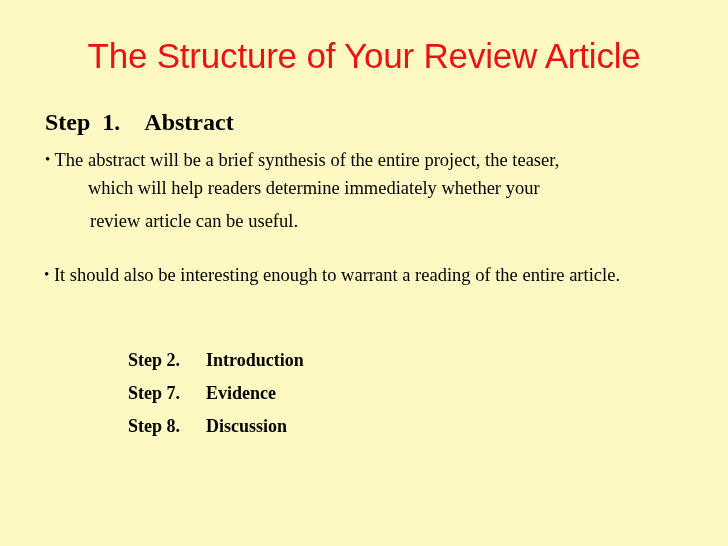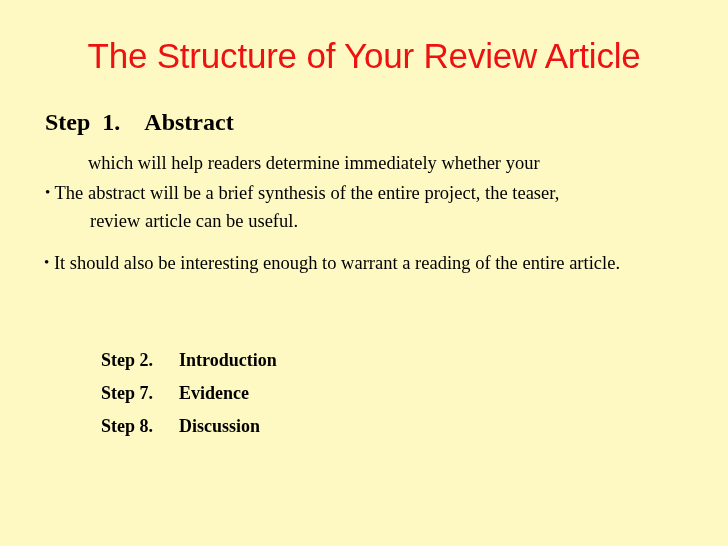--- a/index.html
+++ b/index.html
@@ -83,21 +83,21 @@
     margin-left: 43px;
     line-height: 33px;
   }
   .bullet-one .line-3 {
     margin-left: 45px;
     line-height: 32px;
   }
 
   .bullet-two {
     left: 44px;
-    top: 252px;
+    top: 264px;
     width: 650px;
     font-size: 18.5px;
     line-height: 21px;
     text-indent: -20px;
     padding-left: 20px;
   }
 
   .dot {
     font-size: 15px;
     vertical-align: 1.5px;
@@ -113,36 +113,37 @@
 
   .step-row {
     height: 33px;
     line-height: 33px;
     white-space: pre;
   }
 
   .step-row .step-num {
     display: inline-block;
     width: 78px;
+    margin-left: 27px;
   }
 </style>
 </head>
 <body>
 
 <div class="slide">
 
   <div class="slide-title">The Structure of Your Review Article</div>
 
   <div class="body-area">
 
     <div class="step-heading">Step  1. Abstract</div>
 
     <div class="bullet-block bullet-one">
+      <span class="line line-1"><span class="dot">•</span> <span>The abstract will be a brief synthesis of the entire project, the teaser,</span></span>
       <span class="line line-2">which will help readers determine immediately whether your</span>
-      <span class="line line-1"><span class="dot">•</span> <span>The abstract will be a brief synthesis of the entire project, the teaser,</span></span>
       <span class="line line-3">review article can be useful.</span>
     </div>
 
     <div class="bullet-block bullet-two">
       <span class="dot">•</span>
       <span>It should also be interesting enough to warrant a reading of the entire article.</span>
     </div>
 
     <div class="step-list">
       <div class="step-row">

